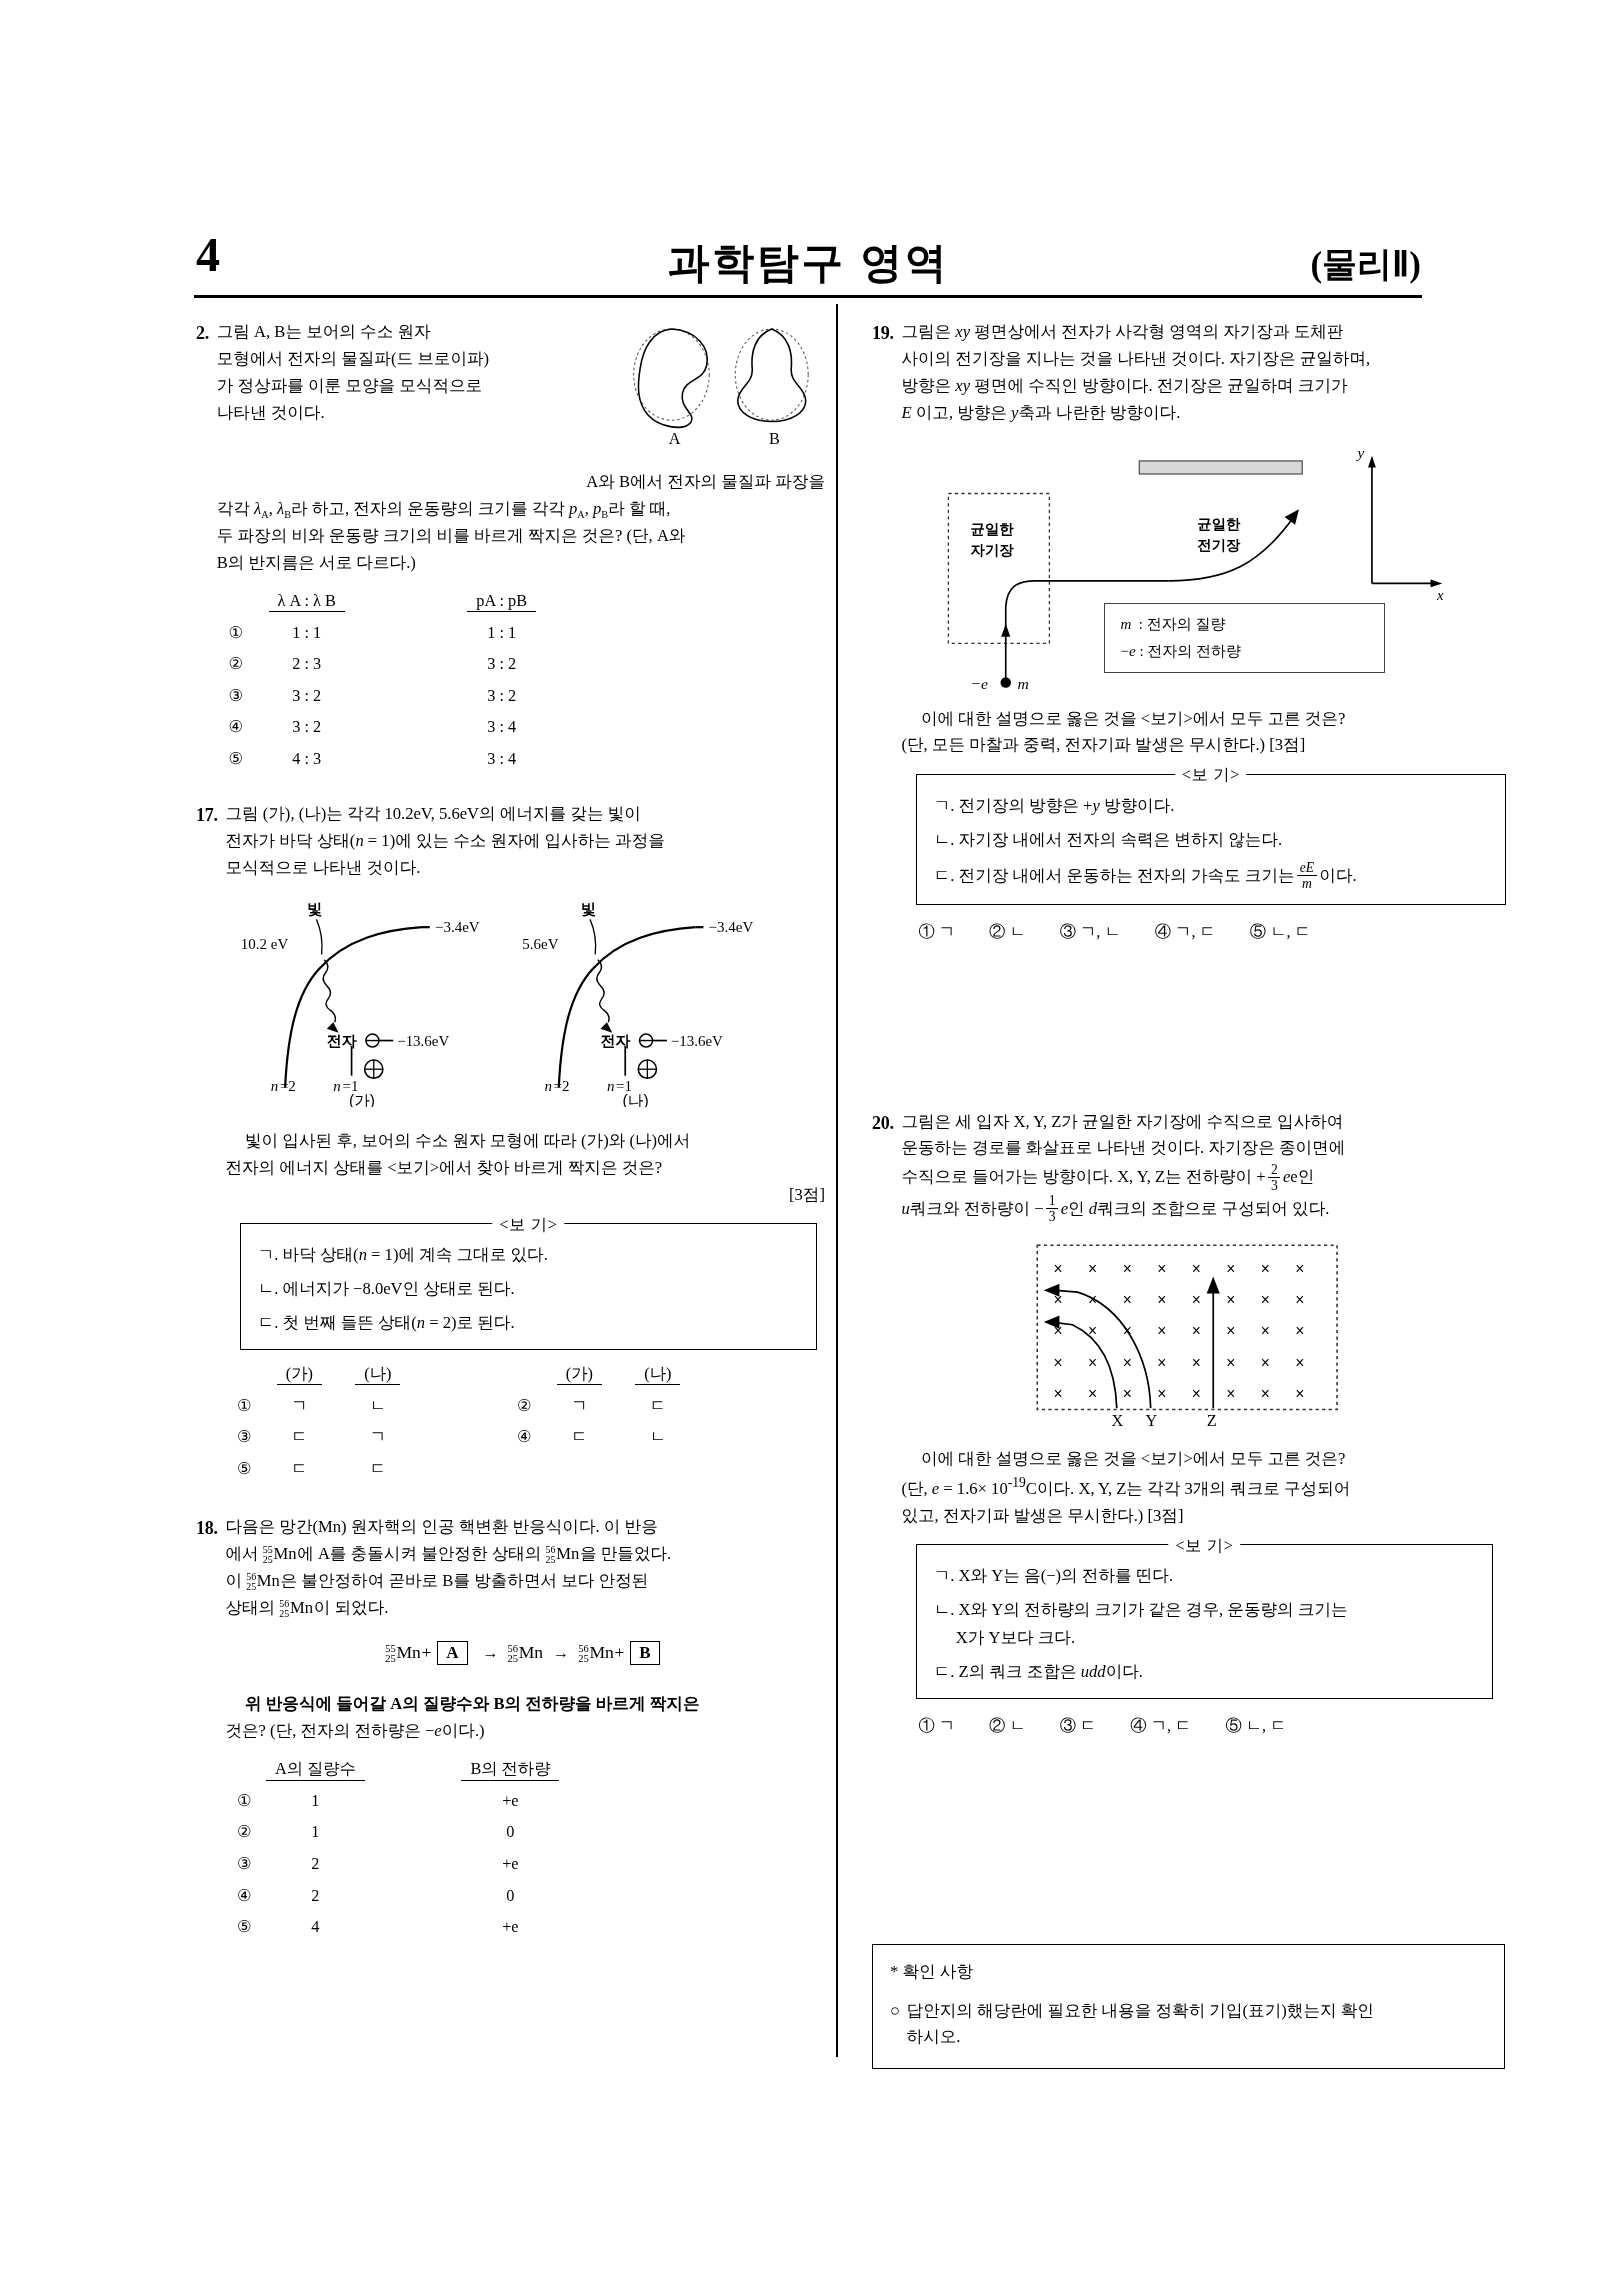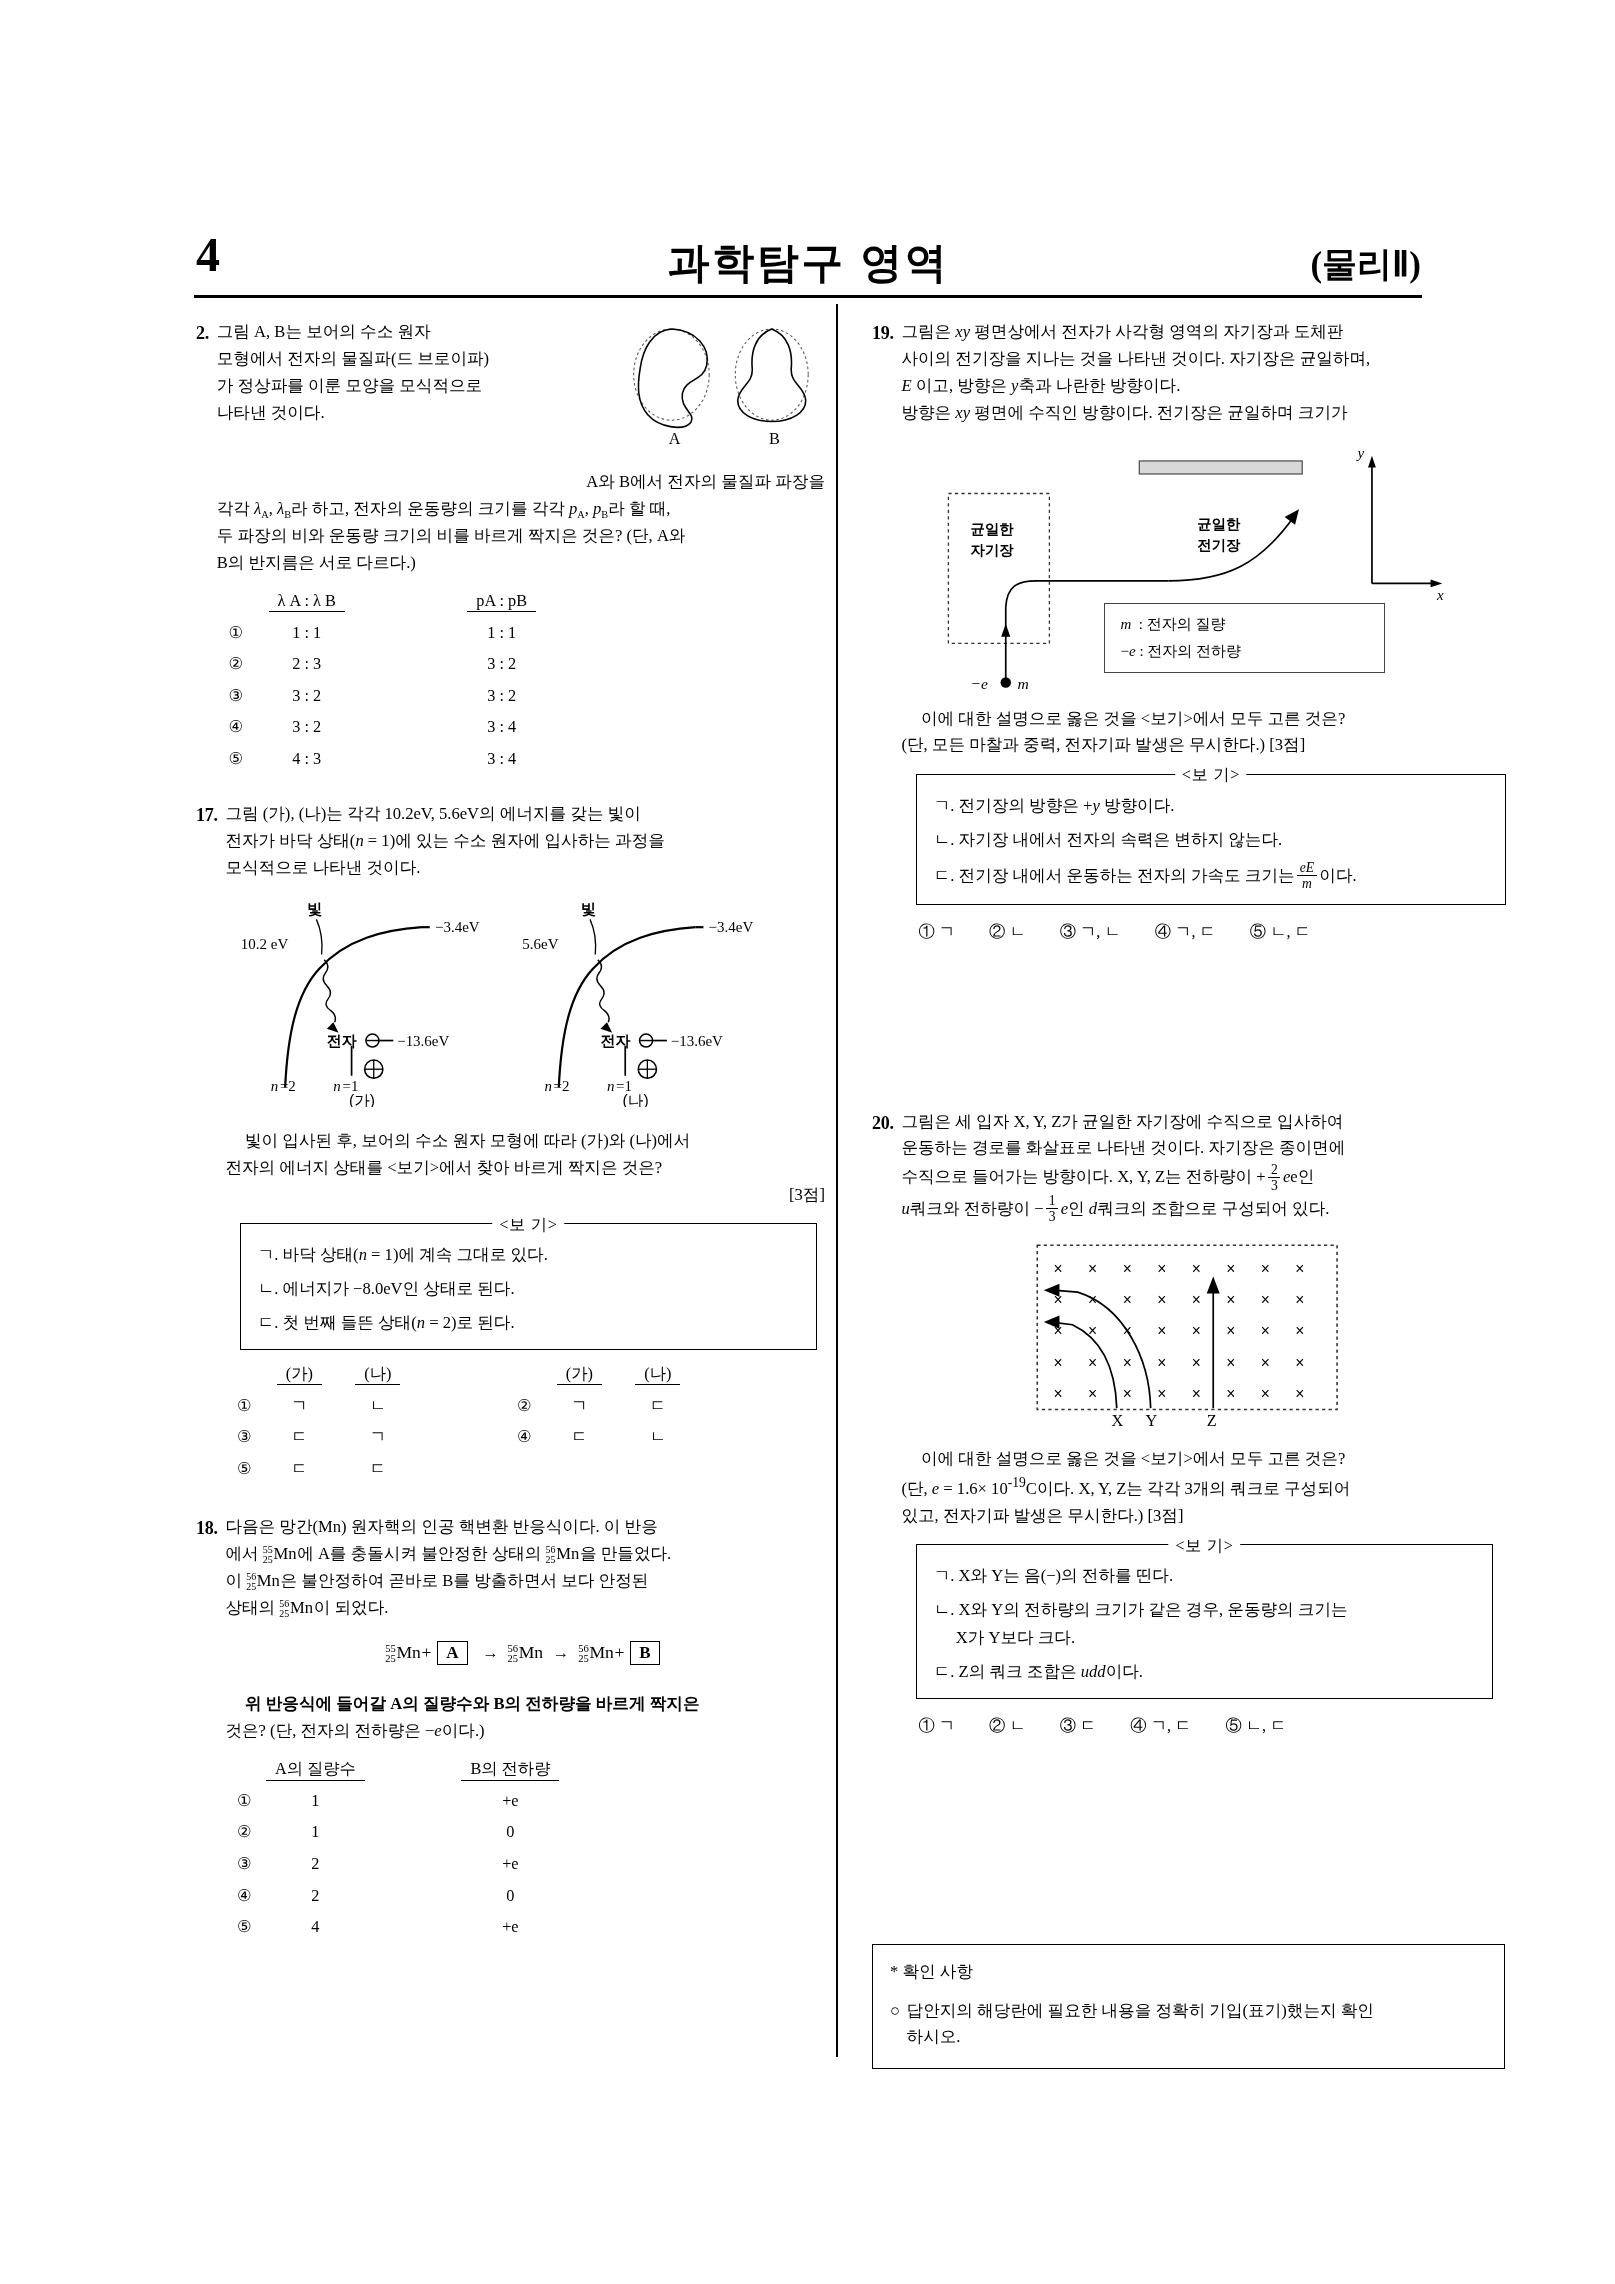--- a/index.html
+++ b/index.html
@@ -530,22 +530,22 @@
   </div>
 
   <div class="col col-right">
 
     <div class="q">
       <div class="q-head">
         <div class="q-num">19.</div>
         <div class="q-body">
           <p class="qtext">그림은 <span class="it">xy</span> 평면상에서 전자가 사각형 영역의 자기장과 도체판</p>
           <p class="qtext">사이의 전기장을 지나는 것을 나타낸 것이다. 자기장은 균일하며,</p>
+          <p class="qtext">방향은 <span class="it">xy</span> 평면에 수직인 방향이다. 전기장은 균일하며 크기가</p>
           <p class="qtext"><span class="it">E</span> 이고, 방향은 <span class="it">y</span>축과 나란한 방향이다.</p>
-          <p class="qtext">방향은 <span class="it">xy</span> 평면에 수직인 방향이다. 전기장은 균일하며 크기가</p>
 
           <div class="q19-fig">
             <svg width="606" height="261" viewBox="0 0 930 400" style="font-size:25.5px">
 
               <rect x="355" y="38" width="250" height="20" fill="#d8d8d8" stroke="#555" stroke-width="2"></rect>
               <rect x="355" y="340" width="250" height="20" fill="#d8d8d8" stroke="#555" stroke-width="2"></rect>
 
               <rect x="62" y="88" width="155" height="230" fill="none" stroke="#333" stroke-width="2" stroke-dasharray="5,5"></rect>
               <text x="96" y="150" font-size="22" font-weight="bold" font-family="Liberation Sans, sans-serif">균일한</text>
               <text x="96" y="182" font-size="22" font-weight="bold" font-family="Liberation Sans, sans-serif">자기장</text>

